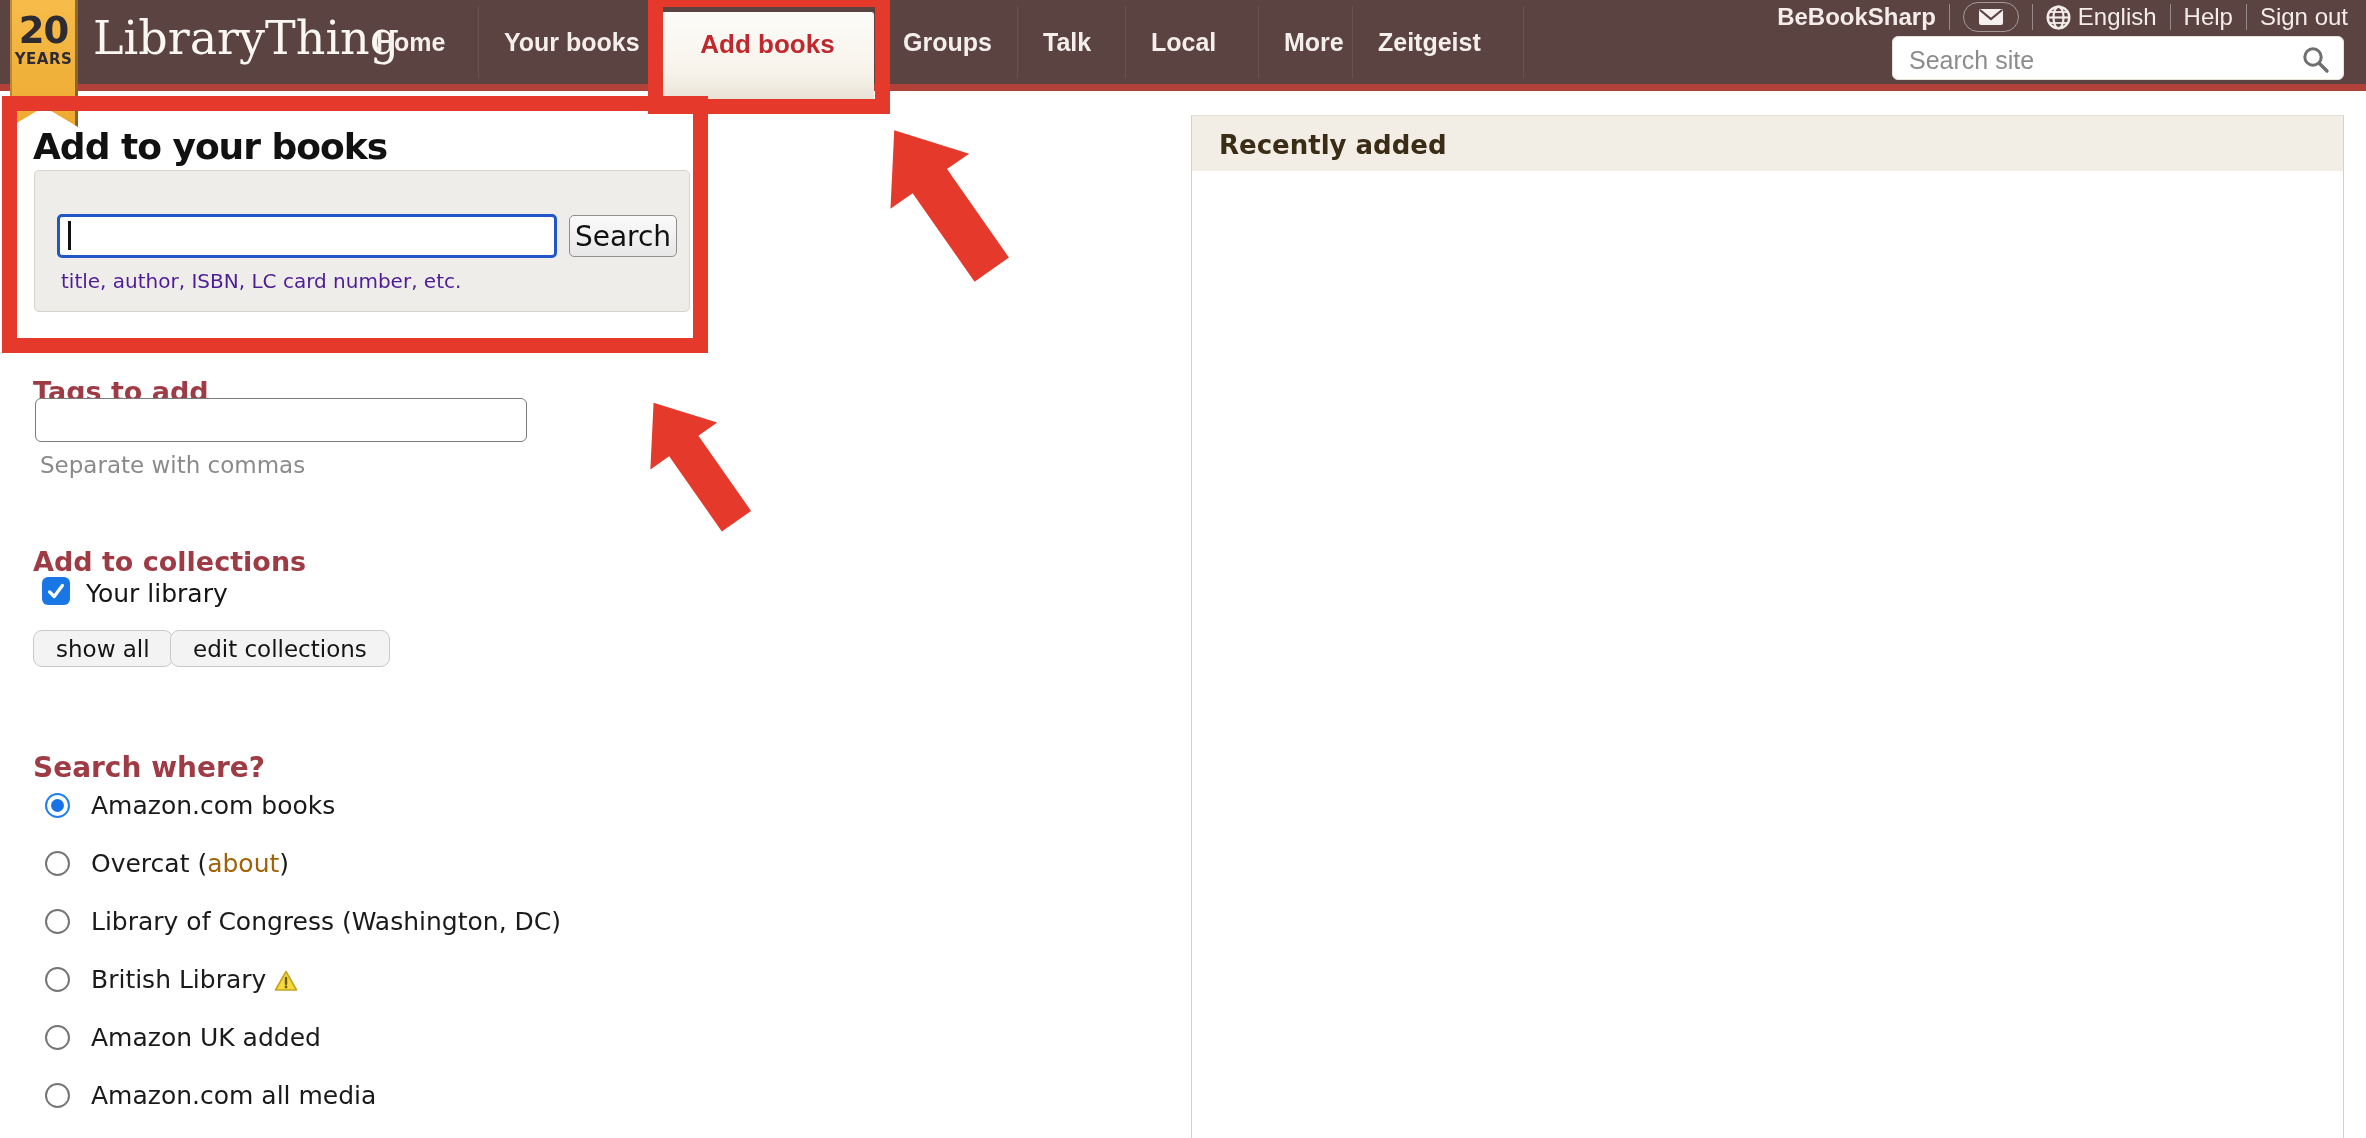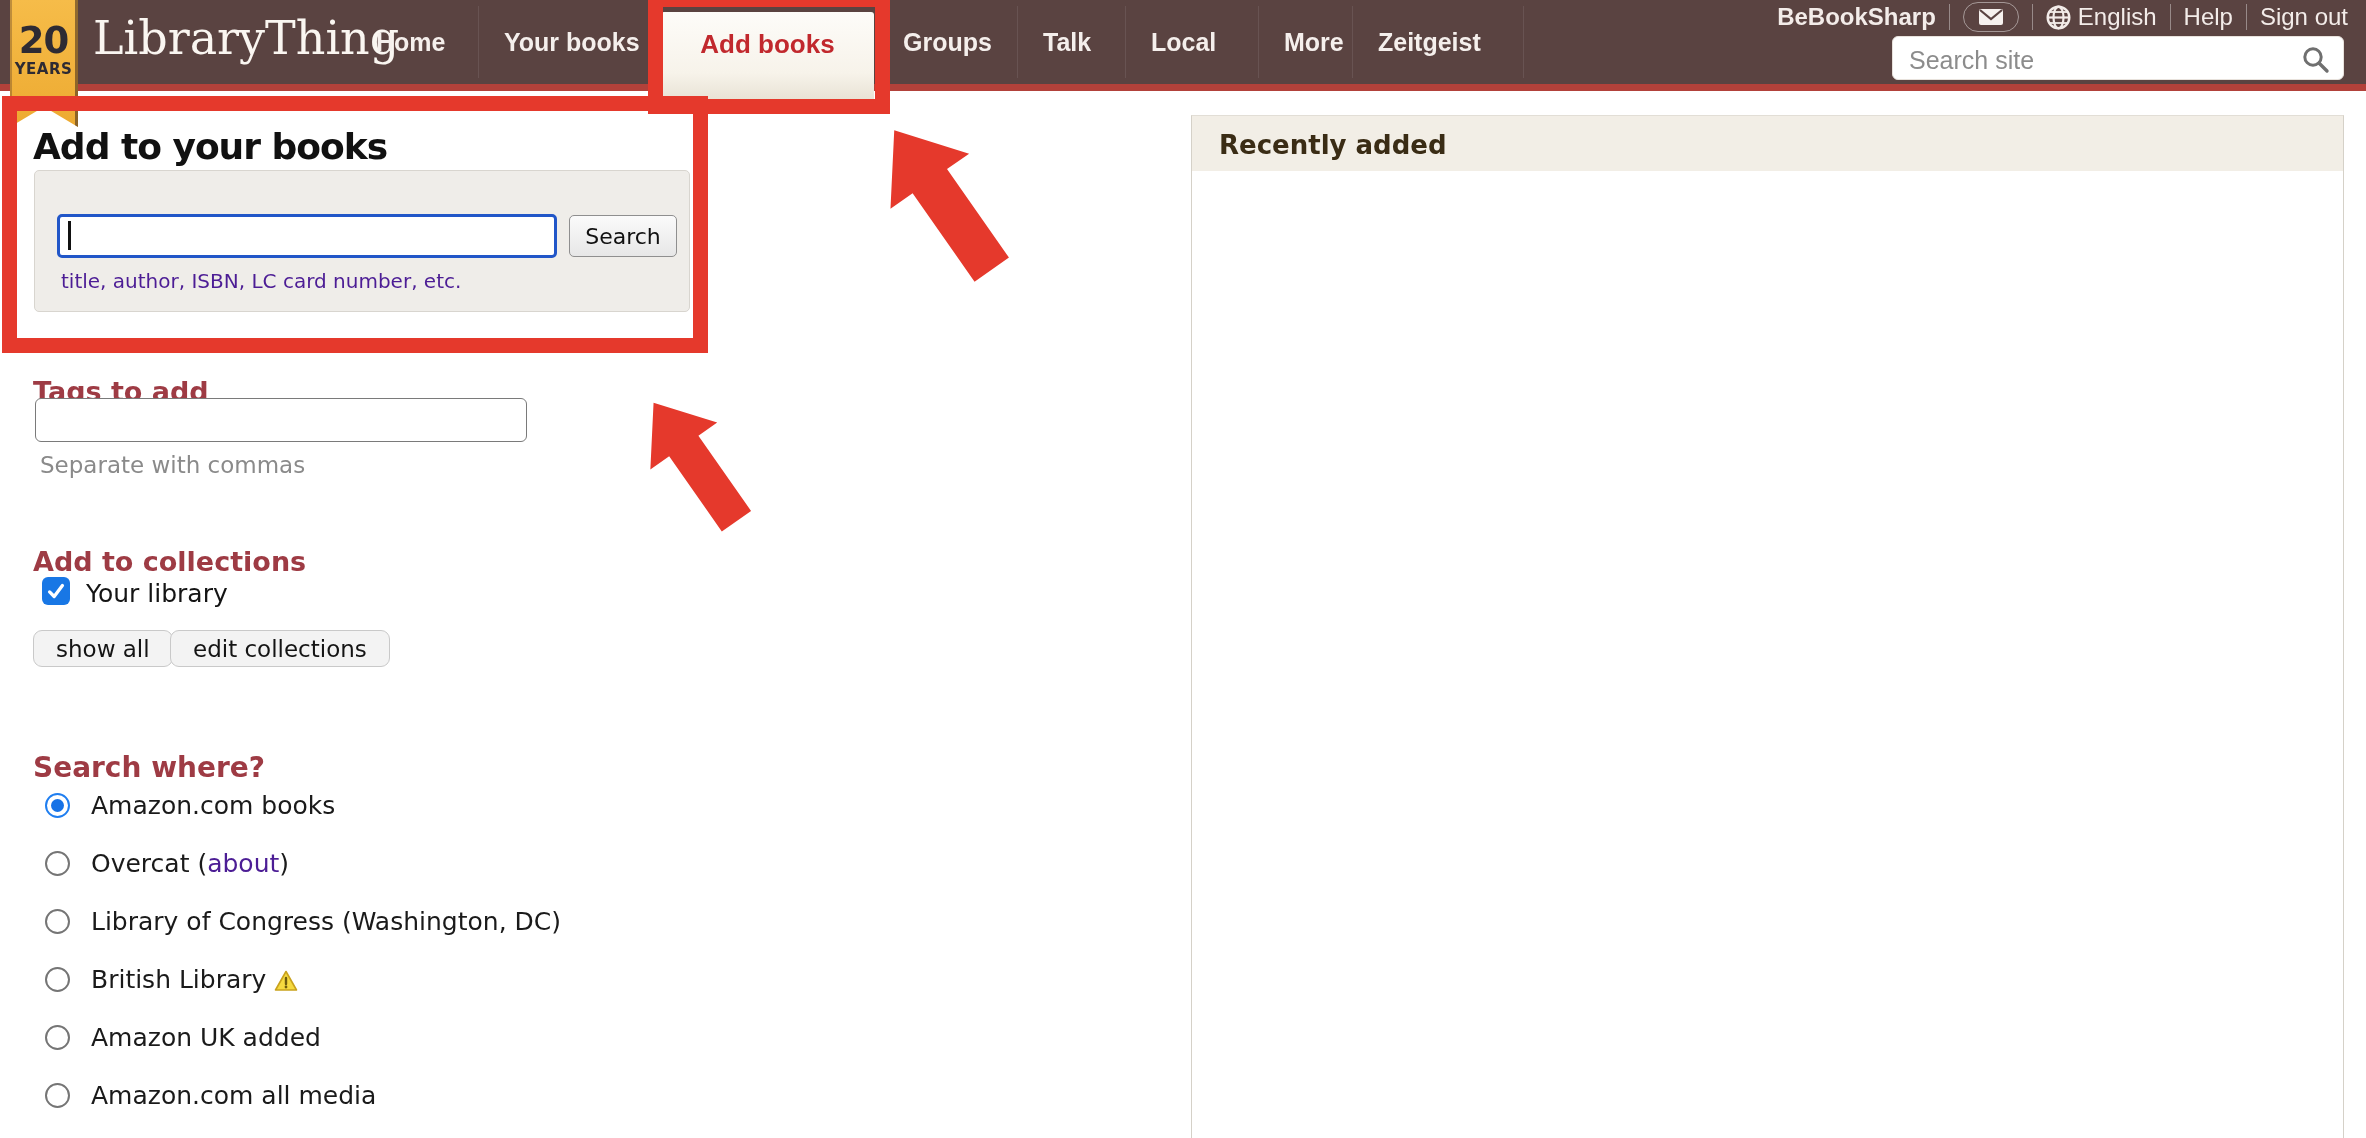--- a/index.html
+++ b/index.html
@@ -8,21 +8,21 @@
 
   
   #navbar { position:absolute; left:0; top:0; width:2366px; height:84px; background:#5a4341; z-index:5; }
   #nav-stripe { position:absolute; left:0; top:84px; width:2366px; height:7px; background:#b2413a; z-index:5; }
 
   #ribbon { position:absolute; left:10px; top:0; width:68px; height:127px; z-index:6;
             background:linear-gradient(180deg,#f6bc49,#edaa31);
             border-left:2px solid rgba(90,60,40,.35); border-right:3px solid rgba(60,40,30,.55);
             clip-path:polygon(0 0,100% 0,100% 100%,50% 84%,0 100%);
             text-align:center; color:#2e2b33; }
-  #ribbon .b-top { font-size:37px; font-weight:800; margin-top:22px; line-height:38px; letter-spacing:-1px;}
+  #ribbon .b-top { font-size:37px; font-weight:800; margin-top:12px; line-height:38px; letter-spacing:-1px;}
   #ribbon .b-bot { font-size:15px; font-weight:800; letter-spacing:.5px; }
 
   #logo { position:absolute; left:93px; top:12px; z-index:6; color:#faf6f1;
           font-family:"DejaVu Serif","Liberation Serif",serif; font-size:46px; line-height:52px; }
 
   .nav-item { position:absolute; top:0; height:84px; display:flex; align-items:center; z-index:6;
               color:#f5efec; font-family:"Liberation Sans",sans-serif; font-weight:bold; font-size:25px;
               padding:0 8px; cursor:pointer; }
   .nav-sep { position:absolute; top:6px; height:72px; width:1px; background:rgba(255,255,255,.09); z-index:6; }
 
@@ -54,21 +54,21 @@
                letter-spacing:-1px; z-index:2; }
   #add-box { position:absolute; left:34px; top:170px; width:656px; height:142px; background:#efede9;
              border:1px solid #d8d5cf; border-radius:5px; z-index:2; }
   #add-input { position:absolute; left:22px; top:43px; width:500px; height:44px; background:#fff;
                border:3px solid #2156c8; border-radius:5px; outline:none; font-size:25px; padding:0 10px;
                font-family:"DejaVu Sans",sans-serif; }
   #add-caret { position:absolute; left:33px; top:50px; width:2.5px; height:29px; background:#111; animation:blink 1.1s step-end infinite; }
   @keyframes blink { 50% { opacity:0; } }
   #add-search-btn { position:absolute; left:534px; top:44px; width:108px; height:42px;
                     background:linear-gradient(180deg,#fbfbfb,#e7e7e7); border:1px solid #8f8f8f; border-radius:5px;
-                    font-size:22px; color:#111; font-family:"DejaVu Sans",sans-serif; cursor:pointer; }
+                    font-size:28px; color:#111; font-family:"DejaVu Sans",sans-serif; cursor:pointer; }
   #add-hint { position:absolute; left:26px; top:98px; font-size:20px; color:#4c1d95; }
 
   .section-h { position:absolute; left:33px; font-size:27px; font-weight:bold; color:#9e3b44; z-index:2;margin-top:20px; }
   #tags-input { position:absolute; left:35px; top:398px; width:492px; height:44px; background:#fff;
                 border:1.5px solid #7a7a7a; border-radius:6px; outline:none; font-size:24px; padding:0 10px;
                 font-family:"DejaVu Sans",sans-serif; z-index:2; }
   #tags-hint { position:absolute; left:40px; top:452px; font-size:23px; color:#8a8a8a; z-index:2; }
 
   #collection-check { position:absolute; left:42px; top:577px; width:28px; height:28px; background:#1877e5;
                       border-radius:6px; display:flex; align-items:center; justify-content:center; cursor:pointer; z-index:2;}
@@ -76,21 +76,21 @@
   .small-btn { position:absolute; top:630px; height:37px; background:#f3f3f3; border:1px solid #c9c9c9;
                border-radius:9px; font-size:23px; color:#141414; font-family:"DejaVu Sans",sans-serif;
                cursor:pointer; padding:0 22px; z-index:2; }
 
   .radio-row { position:absolute; left:45px; height:30px; z-index:2; display:flex; align-items:center; }
   .radio { width:25px; height:25px; border-radius:50%; border:2px solid #757575; background:#fff;
            flex:0 0 25px; cursor:pointer; }
   .radio.sel { border:2.5px solid #1f7ef0; display:flex; align-items:center; justify-content:center; }
   .radio.sel .dot { width:13px; height:13px; border-radius:50%; background:#1672e6; }
   .radio-label { margin-left:21px; font-size:25px; color:#1a1a1a; white-space:nowrap; }
-  .radio-label .lnk { color:#4c1d95; cursor:pointer;text-align:right; }
+  .radio-label .lnk { color:#a16207; cursor:pointer;text-align:right; }
   .warn-ic { margin-left:8px; position:relative; top:2px; }
 
   
   #recent-panel { position:absolute; left:1191px; top:115px; width:1153px; height:1023px; background:#fff;
                   border-left:1px solid #d5d1c8; border-right:1px solid #d5d1c8; border-top:1px solid #e2ded6; z-index:1; }
   #recent-head { position:absolute; left:0; top:0; width:100%; height:55px; background:#f2eee6; }
   #recent-head span { position:absolute; left:27px; top:14px; font-size:26px; font-weight:bold; color:#3a2c15; }
 
   
   .ann { border:15px solid #e5392c; position:absolute; z-index:50; pointer-events:none; }

